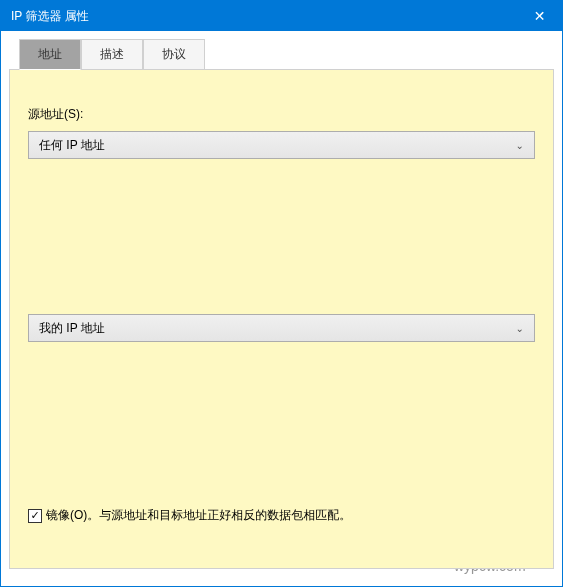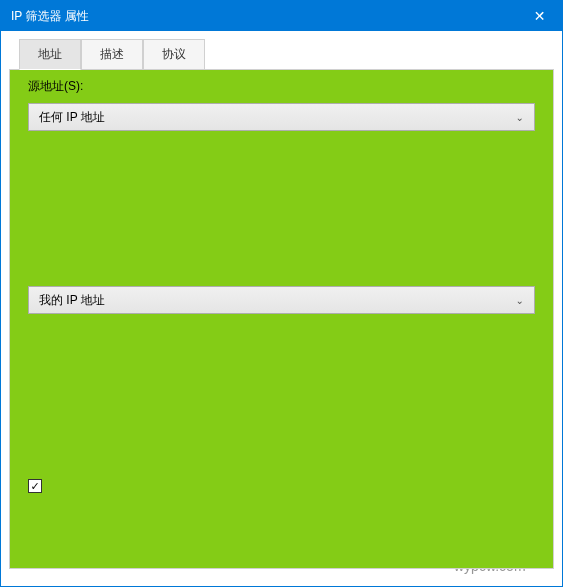--- a/index.html
+++ b/index.html
@@ -53,42 +53,42 @@
     }
     .tabs {
       display: flex;
       border-bottom: none;
       margin-left: 10px;
       position: relative;
       z-index: 2;
     }
     .tab {
       padding: 6px 18px;
-      background: #e5e5e5;
+      background: #a3a3a3;
       border: 1px solid #d0d0d0;
       border-bottom: none;
       margin-right: 0;
       cursor: pointer;
       font-size: 12px;
       color: #333;
       position: relative;
     }
     .tab.active {
       border-bottom: 1px solid #ffffff;
       margin-bottom: -1px;
       z-index: 3;
     }
     .tab:not(.active) {
       background: #f5f5f5;
     }
     .tab-panel {
       border: 1px solid #d0d0d0;
-      padding: 8px 18px;
+      padding: 36px 18px;
       height: 500px;
-      background: #84cc16;
+      background: #fef9c3;
       position: relative;
       z-index: 1;
     }
     .field-group {
       margin-bottom: 20px;
     }
     .field-label {
       font-size: 12px;
       color: #000;
       margin-bottom: 8px;
@@ -201,20 +201,21 @@
           <span class="chevron">⌄</span>
         </div>
       </div>
 
       <div class="spacer"></div>
 
       <div class="checkbox-row">
         <div class="checkbox-box">
           <span class="checkmark">✓</span>
         </div>
+        <span class="checkbox-label">镜像(O)。与源地址和目标地址正好相反的数据包相匹配。</span>
       </div>
 
     </div>
 
     <div class="watermark1">脚本之家</div>
     <div class="watermark2">
       <span>无忧电脑学习网</span><br>
       <span>wypcw.com</span>
     </div>
   </div>

